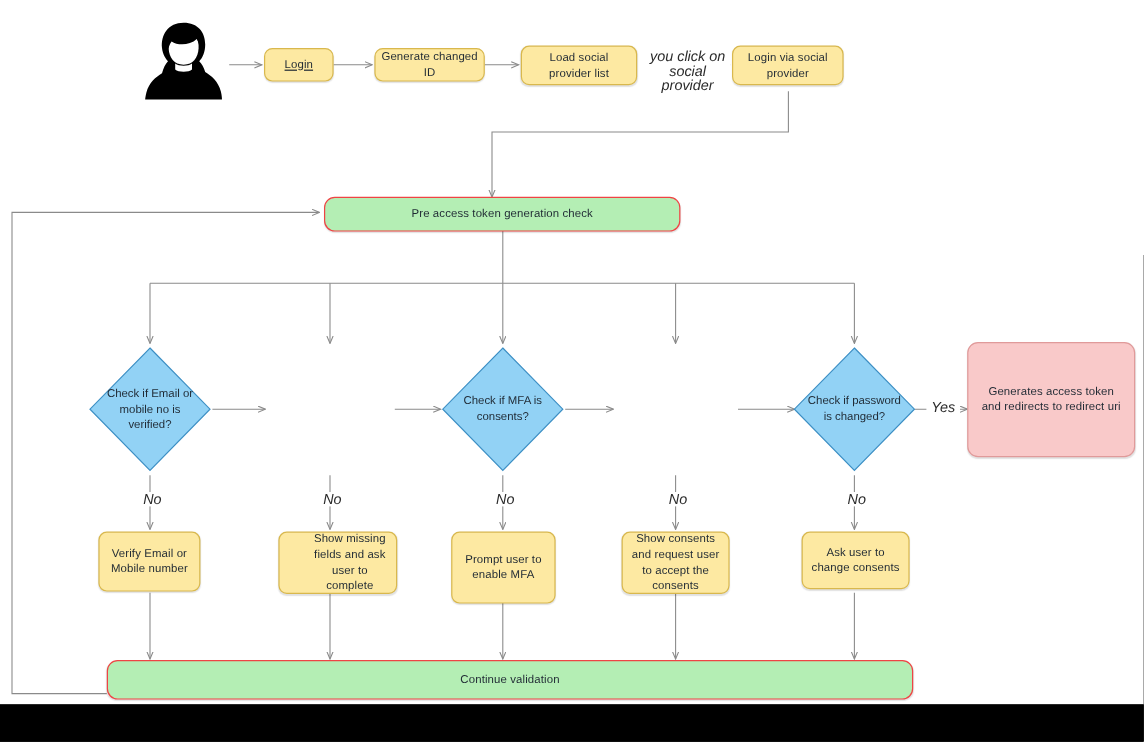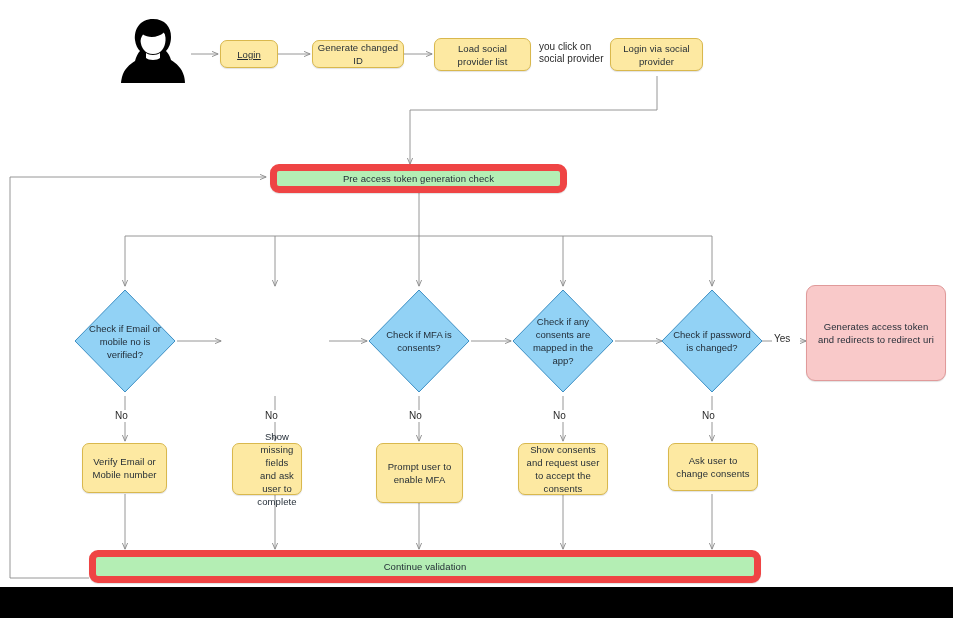--- a/index.html
+++ b/index.html
@@ -52,21 +52,21 @@
   }
   .proc {
     background: #fde9a2;
     border: 1px solid #d9b84d;
     border-radius: 7px;
     box-shadow: 0 1px 1px rgba(0,0,0,0.12);
     padding: 2px 4px;
   }
   .band {
     background: #b4eeb4;
-    border: 7px solid #ef4444;
+    border: 1px solid #ef4444;
     border-radius: 9px;
     box-shadow: 0 1px 1px rgba(0,0,0,0.12);
   }
   .terminal {
     background: #f9c9c9;
     border: 1px solid #e09a9a;
     border-radius: 9px;
     box-shadow: 0 1px 1px rgba(0,0,0,0.12);
     padding: 4px 10px;
   }
@@ -87,26 +87,28 @@
     display: flex;
     align-items: center;
     justify-content: center;
     text-align: center;
     font-size: 9.5px;
     line-height: 13px;
     color: #1f2933;
   }
   .edge-label {
     position: absolute;
-    font-size: 10px;
+    font-size: 12px;
     line-height: 12px;
     color: #2b2b2b;
+    text-align: center;
     white-space: pre-line;
     background: #ffffff;
     padding: 0 2px;
+    font-style: italic;
   }
   #avatar {
     position: absolute;
     left: 118px;
     top: 13px;
     width: 70px;
     height: 72px;
   }
 </style>
 </head>
@@ -213,26 +215,20 @@
   </div>
 
 
   <div class="diamond-wrap" style="left:367px; top:288px; width:104px; height:106px;">
     <svg class="diamond-shape" viewBox="0 0 104 106" preserveAspectRatio="none">
       <path d="M52 2 L102 53 L52 104 L2 53 Z" fill="#92d2f5" stroke="#3d8fc4" stroke-width="1"></path>
     </svg>
     <div class="diamond-label">Check if MFA is consents?</div>
   </div>
 
-  <div class="diamond-wrap" style="left:511px; top:288px; width:104px; height:106px;">
-    <svg class="diamond-shape" viewBox="0 0 104 106" preserveAspectRatio="none">
-      <path d="M52 2 L102 53 L52 104 L2 53 Z" fill="#92d2f5" stroke="#3d8fc4" stroke-width="1"></path>
-    </svg>
-    <div class="diamond-label">Check if any consents are mapped in the app?</div>
-  </div>
 
   <div class="diamond-wrap" style="left:660px; top:288px; width:104px; height:106px;">
     <svg class="diamond-shape" viewBox="0 0 104 106" preserveAspectRatio="none">
       <path d="M52 2 L102 53 L52 104 L2 53 Z" fill="#92d2f5" stroke="#3d8fc4" stroke-width="1"></path>
     </svg>
     <div class="diamond-label">Check if password is changed?</div>
   </div>
 
   <div class="edge-label" style="left:113px; top:410px; width:24px;">No</div>
   <div class="edge-label" style="left:263px; top:410px; width:24px;">No</div>
@@ -242,21 +238,21 @@
   <div class="edge-label" style="left:772px; top:333px; width:24px;">Yes</div>
 
   <div class="node terminal" style="left:806px; top:285px; width:140px; height:96px;">
     <span>Generates access token and redirects to redirect uri</span>
   </div>
 
   <div class="node proc" style="left:82px; top:443px; width:85px; height:50px;">
     <span>Verify Email or Mobile number</span>
   </div>
 
-  <div class="node proc" style="left:232px; top:443px; width:70px; height:52px;padding-left:24px;">
+  <div class="node proc" style="left:232px; top:443px; width:99px; height:52px;padding-left:24px;">
     <span>Show missing fields and ask user to complete</span>
   </div>
 
   <div class="node proc" style="left:376px; top:443px; width:87px; height:60px;">
     <span>Prompt user to enable MFA</span>
   </div>
 
   <div class="node proc" style="left:518px; top:443px; width:90px; height:52px;">
     <span>Show consents and request user to accept the consents</span>
   </div>

